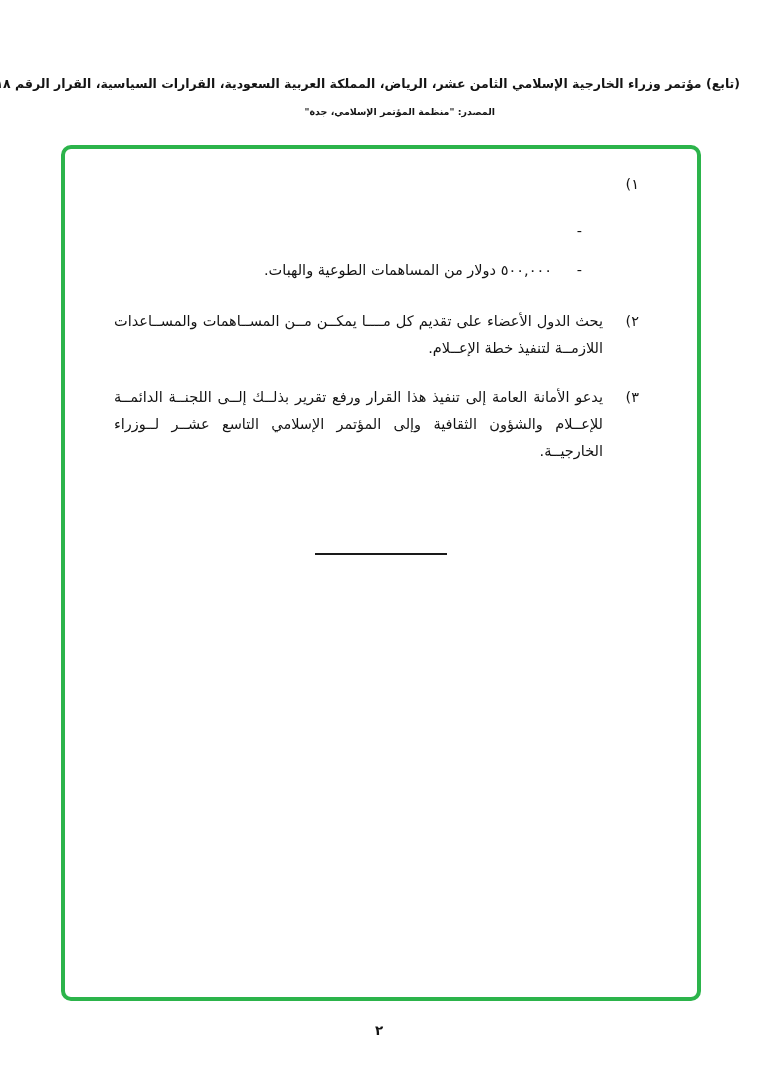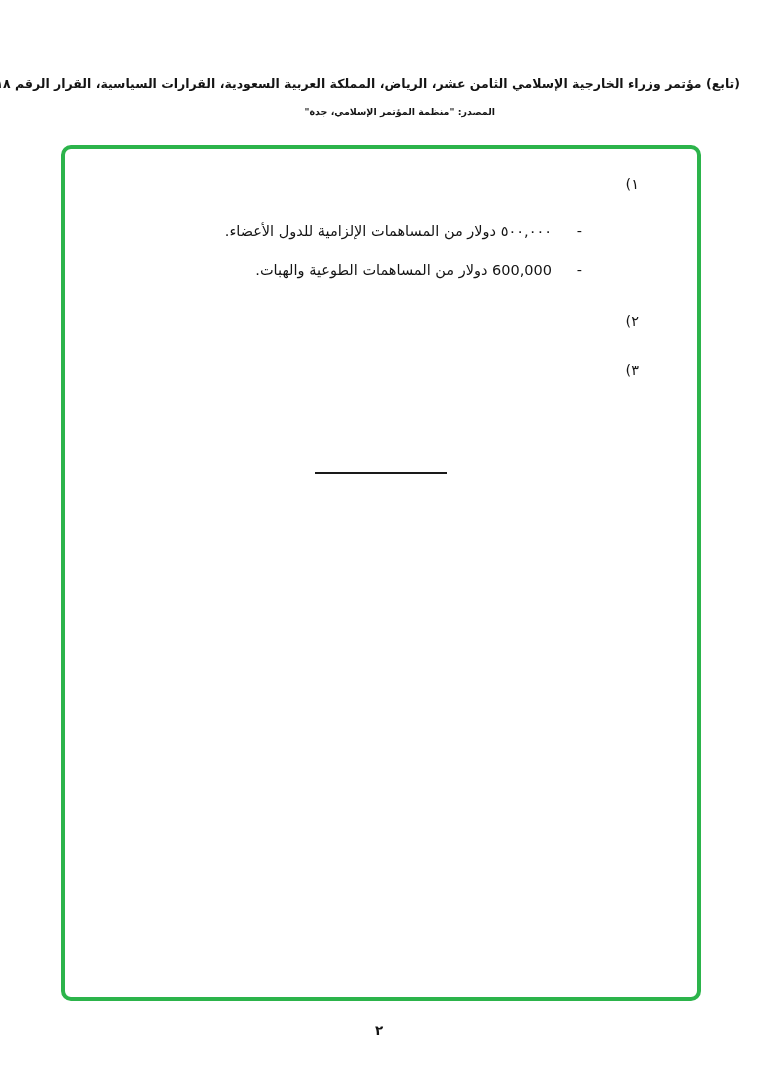--- a/index.html
+++ b/index.html
@@ -69,33 +69,34 @@
 <div class="doc-source">المصدر:  "منظمة المؤتمر الإسلامي، جدة"</div>
 
 <div class="res-box">
 
   <div class="item item-1">
     <span class="num">١)</span>
   </div>
 
   <div class="bullet b1">
     <span class="dash">-</span>
-    <span class="btxt">٥٠٠,٠٠٠ دولار من المساهمات الإلزامية للدول الأعضاء.</span>
   </div>
 
   <div class="bullet b2">
     <span class="dash">-</span>
-    <span class="btxt">600,000 دولار من المساهمات الطوعية والهبات.</span>
+    <span class="btxt">٥٠٠,٠٠٠ دولار من المساهمات الطوعية والهبات.</span>
   </div>
 
   <div class="item item-2">
     <span class="num">٢)</span>
+    <span class="txt">يحث الدول الأعضاء على تقديم كل مــــا يمكــن مــن المســاهمات والمســاعدات اللازمــة لتنفيذ خطة الإعــلام.</span>
   </div>
 
   <div class="item item-3">
     <span class="num">٣)</span>
+    <span class="txt">يدعو الأمانة العامة إلى تنفيذ هذا القرار ورفع تقرير بذلــك إلــى اللجنــة الدائمــة للإعــلام والشؤون الثقافية وإلى المؤتمر الإسلامي التاسع عشــر لــوزراء الخارجيــة.</span>
   </div>
 
   <div class="closing-rule"></div>
 
 </div>
 
 <div class="page-number">٢</div>
 
 </body></html>

